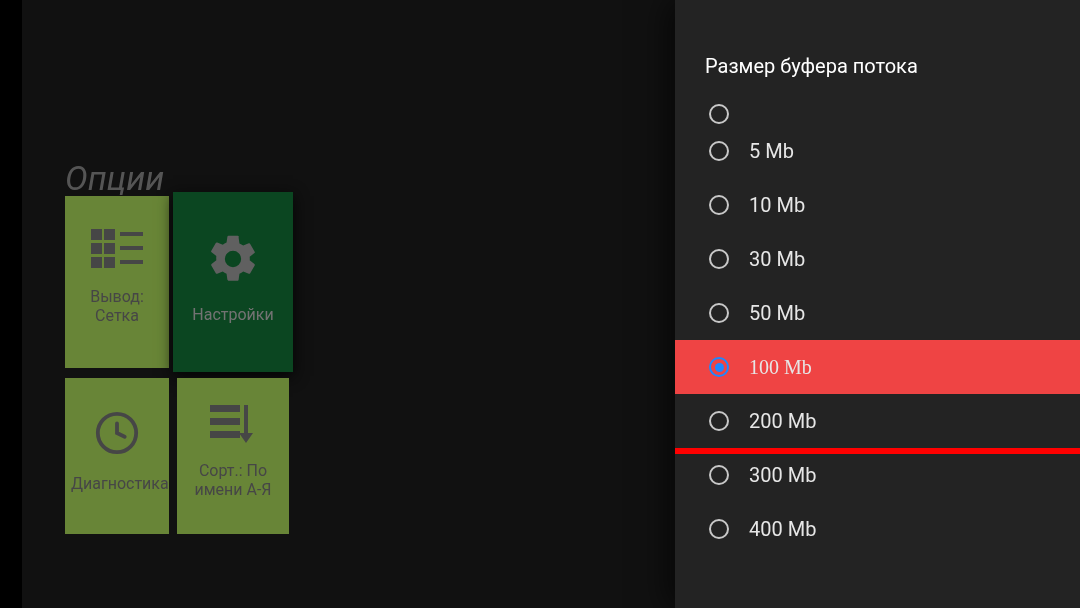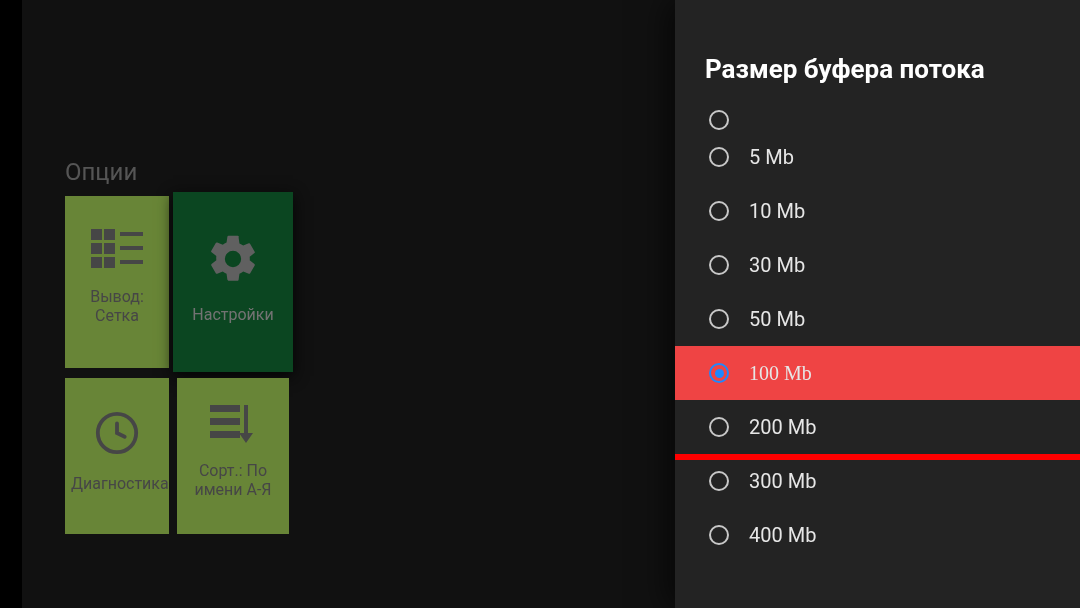--- a/index.html
+++ b/index.html
@@ -1,32 +1,32 @@
 <!DOCTYPE html>
 <html><head>
 <meta charset="utf-8">
 <style>
   * { margin: 0; padding: 0; box-sizing: border-box; }
   html, body { width: 1080px; height: 608px; overflow: hidden; background: #000; font-family: "Segoe UI", Roboto, "Helvetica Neue", Arial, sans-serif; }
   .root { width: 1080px; height: 608px; position: relative; background: #000; }
   .left-strip { position: absolute; left: 0; top: 0; width: 22px; height: 100%; background: #000; }
   .main-bg { position: absolute; left: 22px; top: 0; right: 0; bottom: 0; background: #1f1f1f; }
   .scrim { position: absolute; inset: 0; background: rgba(0,0,0,0.45); }
-  .options-title { position: absolute; left: 65px; top: 158px; color: #9c9c9c; font-size: 24px; font-weight: 400; }
+  .options-title { position: absolute; left: 65px; top: 158px; color: #9c9c9c; font-size: 34px; font-weight: 400; font-style: italic; }
   .tiles { position: absolute; left: 65px; top: 196px; display: grid; grid-template-columns: 104px 112px; grid-template-rows: 172px 156px; column-gap: 8px; row-gap: 10px; }
   .tile { background: #bef264; display: flex; flex-direction: column; align-items: center; justify-content: center; position: relative; }
   .tile.active { background: #15803d; box-shadow: 0 4px 14px rgba(0,0,0,0.8); margin: -4px; height: calc(100% + 8px); width: calc(100% + 8px); }
   .tile .icon-slot { flex: 0 0 auto; margin-top: 4px; margin-bottom: 18px; color: #808080; display:flex; align-items:center; justify-content:center; }
   .tile.active .icon-slot { color: #b0b0b0; }
   .tile .label { width: 100%; text-align: center; color: #808080; font-size: 16px; line-height: 19px; padding: 0 6px 14px 6px; white-space: pre-line; }
   .tile.active .label { color: #d0d0d0; }
 
   
   .panel { position: absolute; right: 0; top: 0; width: 405px; height: 100%; background: #232323; box-shadow: -8px 0 30px rgba(0,0,0,0.6); display: flex; flex-direction: column; }
-  .panel-header { padding: 54px 0 26px 30px; color: #fff; font-size: 26px; font-weight: 700; }
+  .panel-header { padding: 54px 0 26px 30px; color: #fff; font-size: 20px; font-weight: 400; }
   .panel-list { flex: 1; overflow: hidden; position: relative; }
   .opt-row { height: 54px; display: flex; align-items: center; padding-left: 34px; cursor: pointer; }
   .opt-row.selected { background: #ef4444; font-family: Liberation Serif, serif; }
   .opt-row.partial-top { height: 12px; overflow: hidden; padding-top: 0; align-items: flex-end; }
   .radio { width: 20px; height: 20px; flex: 0 0 20px; border-radius: 50%; border: 2.5px solid #c8c8c8; position: relative; }
   .radio.checked { border-color: #1e88ff; }
   .radio.checked::after { content:""; position:absolute; left:50%; top:50%; width:9px; height:9px; margin-left:-4.5px; margin-top:-4.5px; border-radius:50%; background:#1e88ff; }
   .opt-label { margin-left: 20px; color: #e6e6e6; font-size: 20px; font-weight: 400; }
   .red-underline { position:absolute; left:0; right:0; height:6px; background:#ff0000; }
 </style>

